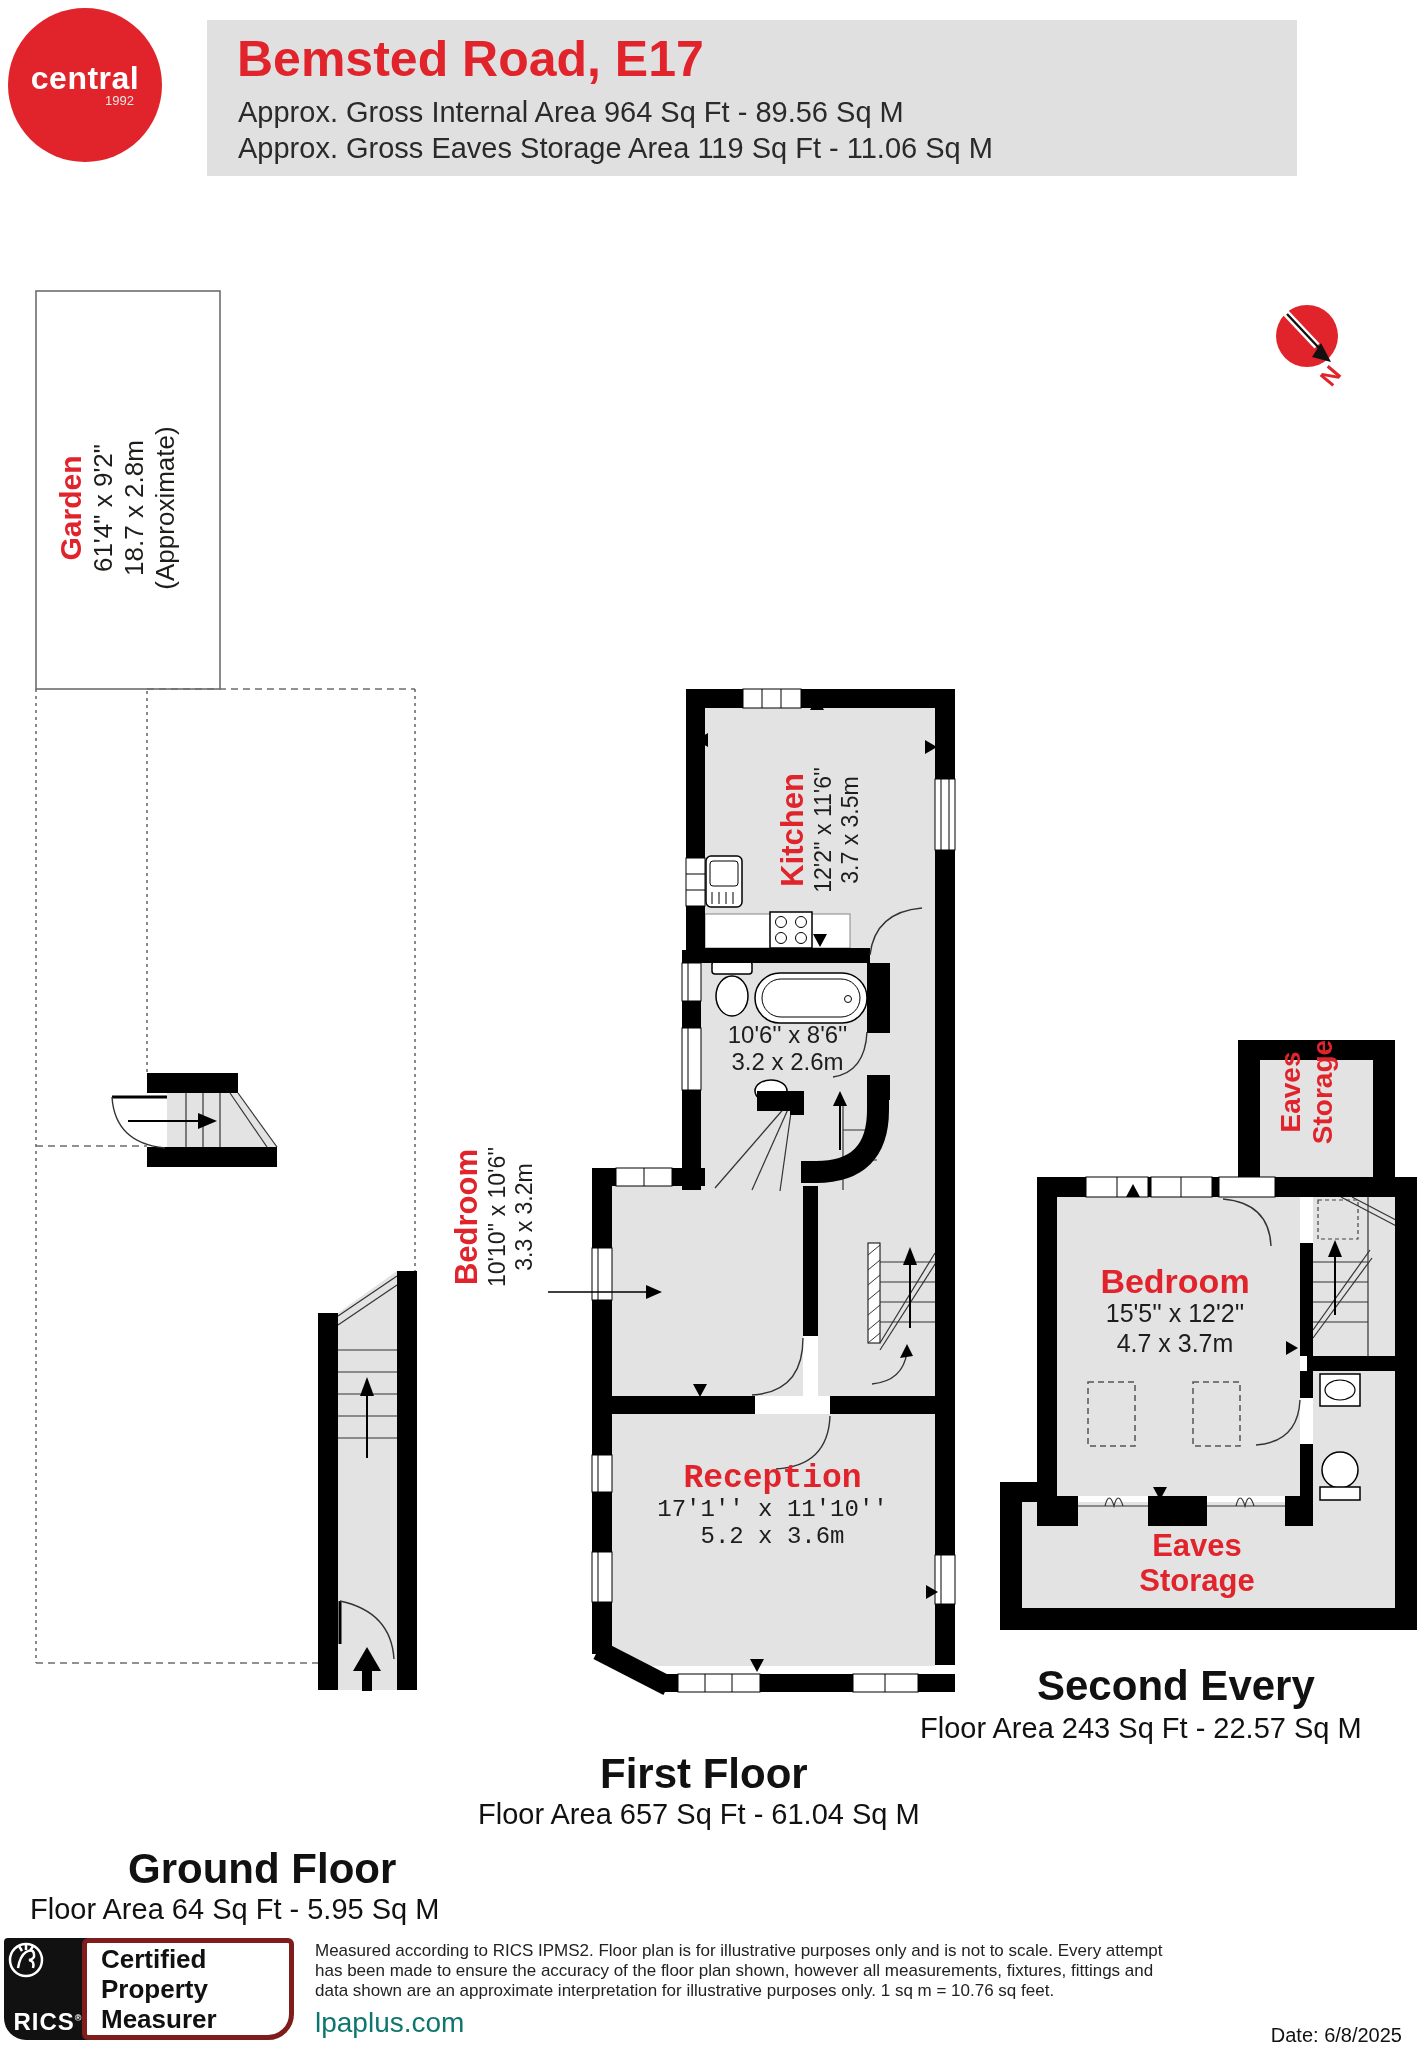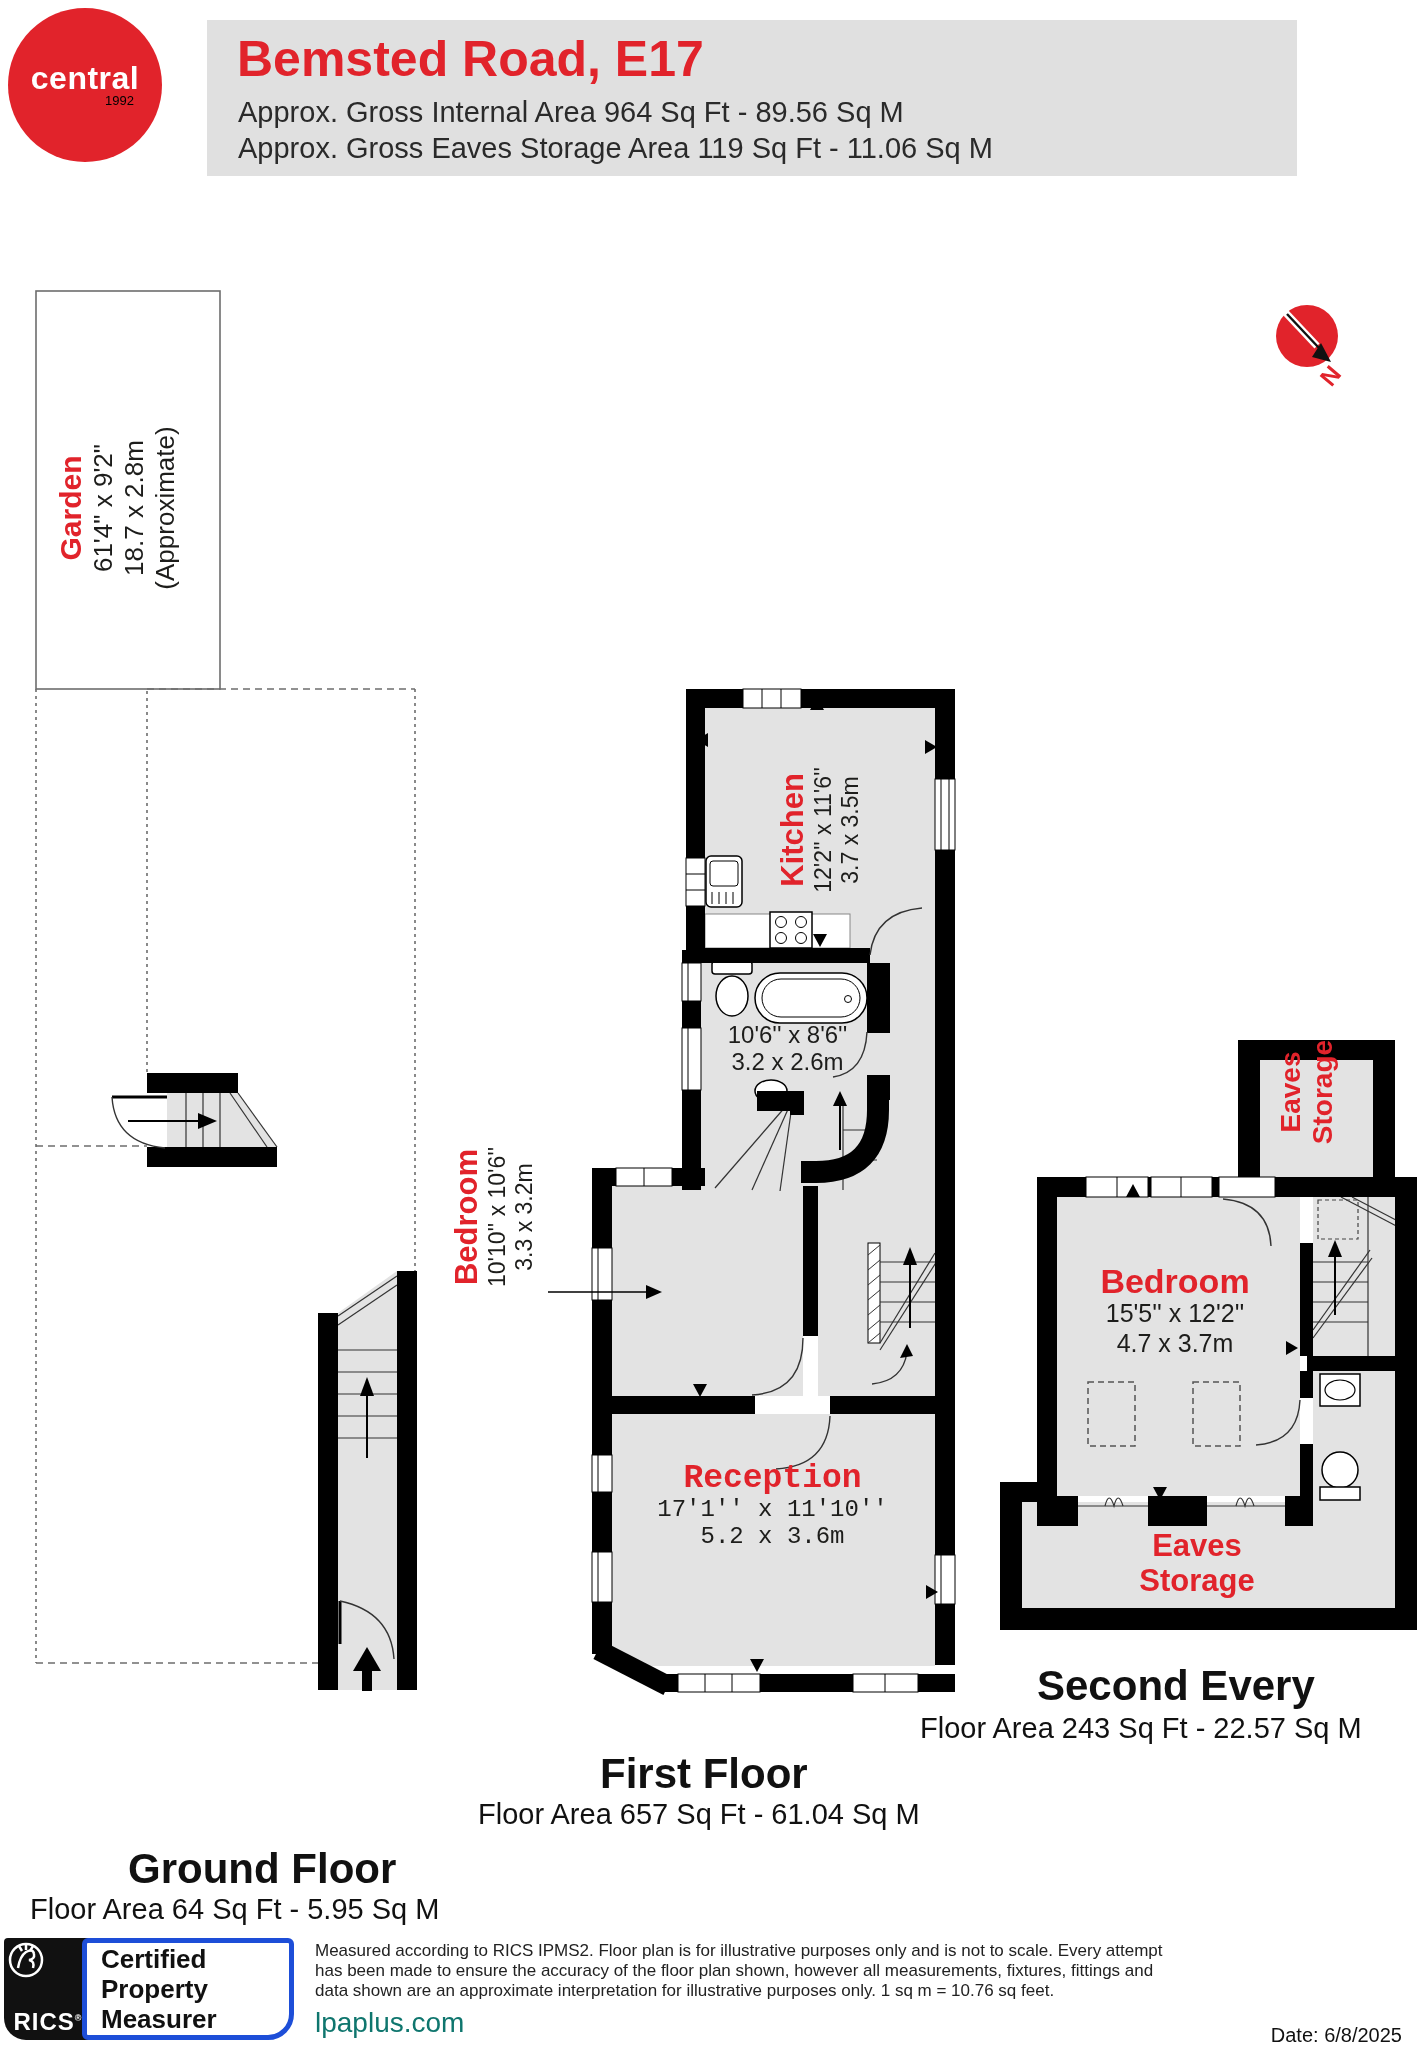--- a/index.html
+++ b/index.html
@@ -4,38 +4,38 @@
 <style>
   html,body{margin:0;padding:0;}
   body{width:1419px;height:2048px;position:relative;background:#fff;
        font-family:"Liberation Sans",sans-serif;color:#1d1d1b;overflow:hidden;}
   .abs{position:absolute;}
   
   #header-band{left:207px;top:20px;width:1090px;height:156px;background:#e0e0e0;}
   #logo-circle{left:8px;top:8px;width:154px;height:154px;border-radius:50%;background:#e1232b;
                display:flex;flex-direction:column;align-items:center;justify-content:center;}
   #logo-brand{color:#fff;font-weight:bold;font-size:32px;letter-spacing:.5px;line-height:30px;}
-  #logo-year{color:#000000;font-size:13px;align-self:flex-end;margin-right:28px;}
+  #logo-year{color:#e5e5e5;font-size:13px;align-self:flex-end;margin-right:28px;}
   #page-title{left:237px;top:30px;font-size:50px;font-weight:bold;color:#e1232b;letter-spacing:0;}
   #subtitle1{left:238px;top:96px;font-size:29px;color:#2a2a2a;}
   #subtitle2{left:238px;top:132px;font-size:29px;color:#2a2a2a;}
   
   .room-head{color:#e1232b;font-weight:bold;font-size:31px;line-height:34px;}
   .room-dim{color:#1d1d1b;font-size:23px;line-height:27px;}
   .center{text-align:center;}
   .vlabel{transform:rotate(-90deg);}
   .floor-head{font-weight:bold;font-size:42px;color:#111;}
   .floor-area{font-size:29px;color:#111;}
   
   #rics-box{left:4px;top:1938px;width:88px;height:102px;background:#111;
             border-radius:4px 4px 4px 22px;display:flex;flex-direction:column;
             align-items:center;justify-content:flex-end;padding-bottom:6px;box-sizing:border-box;}
   #rics-text{color:#fff;font-weight:bold;font-size:24px;letter-spacing:1px;line-height:24px;}
   #rics-reg{color:#fff;font-size:9px;vertical-align:super;}
-  #cpm-badge{left:82px;top:1938px;width:212px;height:102px;background:#fff;border:5px solid #1d4ed8;
+  #cpm-badge{left:82px;top:1938px;width:212px;height:102px;background:#fff;border:5px solid #7f1d1d;
              border-radius:6px 6px 26px 6px;box-sizing:border-box;
              display:flex;flex-direction:column;justify-content:center;padding-left:14px;}
   .badge-line{font-weight:bold;font-size:26px;line-height:30px;color:#111;}
   .disc{left:315px;font-size:17px;color:#222;width:940px;}
   #website{left:315px;top:2007px;font-size:28px;color:#0f766e;}
   #date-label{left:1002px;top:2024px;width:400px;text-align:right;font-size:20px;color:#111;}
   svg{position:absolute;left:0;top:0;}
   #north-n{left:1322px;top:362px;color:#e1232b;font-weight:bold;font-size:24px;transform:rotate(-50deg);}
 </style>
 </head>

